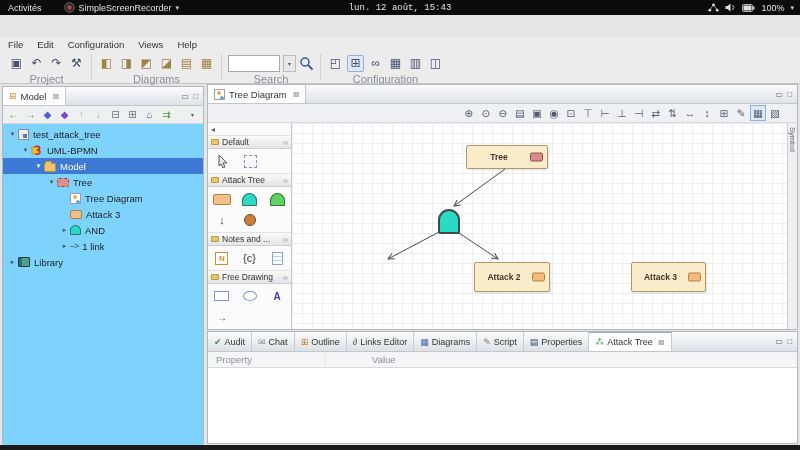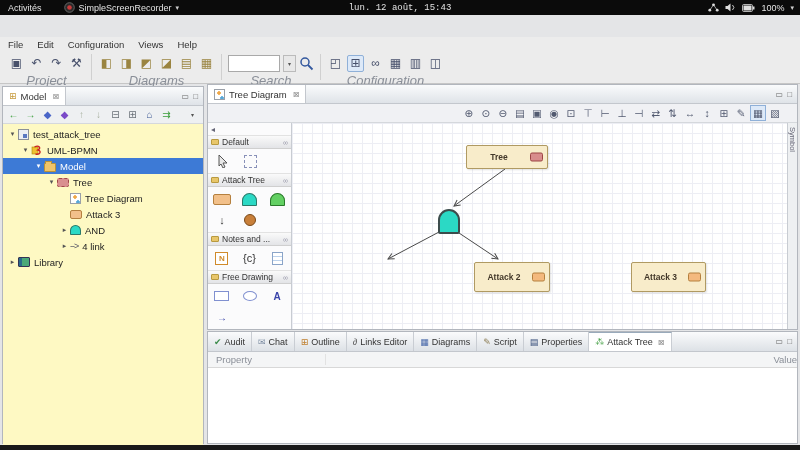--- a/index.html
+++ b/index.html
@@ -22,21 +22,21 @@
   .titlebar .wclose { position:absolute; right:10px; top:5px; font-size:11px; color:#777; cursor:pointer; }
   .menubar { position:absolute; top:37px; left:0; width:800px; height:14px; background:#ececec; display:flex;
     align-items:center; gap:14px; padding-left:8px; font-size:9.5px; color:#333; }
   .menubar span { cursor:pointer; }
 
   
   .toolbar { position:absolute; top:51px; left:0; width:800px; height:33px; background:#ececec;
     border-bottom:1px solid #c6c6c6; display:flex; align-items:flex-start; padding:1px 4px 0 4px; }
   .tgroup { display:flex; flex-direction:column; align-items:center; padding:0 4px; }
   .tgroup .ticons { display:flex; align-items:center; gap:3px; height:22px; }
-  .tgroup .glabel { font-size:13px; color:#8a8f98; margin-top:-1px;font-style:italic; }
+  .tgroup .glabel { font-size:11px; color:#8a8f98; margin-top:-1px; }
   .tsep { width:1px; height:26px; background:#d0d0d0; margin:2px 2px 0 2px; }
   .tbtn { min-width:17px; height:17px; display:flex; align-items:center; justify-content:center;
     font-size:12px; color:#47506b; cursor:pointer; border:1px solid transparent; border-radius:2px; }
   .tbtn.gold { color:#9a8440; }
   .tbtn.sel { border-color:#8fb0d8; background:#dde9f8; }
   .search-input { width:52px; height:17px; border:1px solid #a9a9a9; background:#fff; font-size:9px; padding:0 3px; }
   .mini-drop { width:13px; height:17px; border:1px solid #bbb; background:#e8e8e8; font-size:6px; color:#555;
     display:flex; align-items:center; justify-content:center; cursor:pointer; }
   .wb-group { margin-left:auto; }
   .wb-btn { display:flex; align-items:center; gap:4px; border:1px solid #b8b8b8; background:#fff;
@@ -57,21 +57,21 @@
 
   
   #model-panel { left:2px; top:86px; width:202px; height:358px; }
   .navbar { height:18px; display:flex; align-items:center; gap:2px; padding:0 3px; background:#eef0f2;
     border-bottom:1px solid #d5d8dc; }
   .nbtn { width:15px; height:15px; display:flex; align-items:center; justify-content:center; font-size:10px;
     cursor:pointer; }
   .nbtn.green { color:#3a9d3a; } .nbtn.blue { color:#4a66c8; } .nbtn.purple { color:#7a4ac8; }
   .nbtn.tan { color:#a8b0a0; } .nbtn.gray { color:#6a7078; } .nbtn.navy { color:#33508e; }
   .nbtn.chev { margin-left:auto; font-size:6px; color:#555; }
-  .treeview { background:#fef9c3; height:321px; overflow:hidden; padding-top:2px; }
+  .treeview { background:#7dd3fc; height:321px; overflow:hidden; padding-top:2px; }
   .trow { height:16px; display:flex; align-items:center; font-size:9.5px; color:#222; cursor:pointer; }
   .trow.sel { background:#3d7ad6; color:#fff; }
   .trow.sel .tarrow { color:#fff; }
   .tarrow { width:11px; text-align:center; font-size:7px; color:#555; flex:none; }
   .tlabel { margin-left:4px; white-space:nowrap; }
   .ticn { flex:none; display:inline-block; }
   .i-project { width:11px; height:11px; background:#eceef2; border:1px solid #8a8f98; position:relative; }
   .i-project::after { content:""; position:absolute; right:1px; bottom:1px; width:4px; height:4px; background:#5a78c0; }
   .i-folder { width:12px; height:9px; background:#f0c46a; border:1px solid #b8923a; border-radius:1px; position:relative; margin-top:2px;}
   .i-folder::before { content:""; position:absolute; top:-3px; left:0; width:5px; height:2px; background:#f0c46a; border:1px solid #b8923a; border-bottom:none; }
@@ -136,21 +136,21 @@
   #bottom-panel { left:207px; top:331px; width:591px; height:113px; background:#fff; }
   .btabbar { height:20px; background:linear-gradient(#fafbfc,#dde1e6); border-bottom:1px solid #c3c7cd;
     display:flex; align-items:stretch; }
   .btab { display:flex; align-items:center; gap:3px; padding:0 6px; font-size:9px; color:#333;
     border-right:1px solid #c9cdd3; cursor:pointer; white-space:nowrap; }
   .btab.active { background:#fff; border-top:1px solid #9ab; }
   .bticn { font-size:9px; }
   .bt0{color:#3a8a4a}.bt1{color:#7a8aa0}.bt2{color:#c08030}.bt3{color:#555}
   .bt4{color:#4a6aaa}.bt5{color:#8a7a50}.bt6{color:#334a77}.bt7{color:#3a9a3a}
   .colhdr { height:16px; background:#f4f5f6; border-bottom:1px solid #d8d8d8; display:flex; align-items:center;
-    font-size:9.5px; color:#8a8f98;justify-content:space-between; }
+    font-size:9.5px; color:#8a8f98; }
   .colhdr .c1 { width:118px; padding-left:8px; border-right:1px solid #e2e2e2; }
   .colhdr .c2 { padding-left:6px;margin-left:40px; }
   .tbody { height:75px; background:#fff; }
 
   .bottom-strip { position:absolute; left:0; top:445px; width:800px; height:5px; background:#191919; }
 </style>
 </head>
 <body>
 
 <div id="app">
@@ -304,21 +304,21 @@
         <span class="tlabel">Attack 3</span>
       </div>
       <div class="trow" style="padding-left:56px">
         <span class="tarrow">▸</span>
         <span class="ticn i-and"></span>
         <span class="tlabel">AND</span>
       </div>
       <div class="trow" style="padding-left:56px">
         <span class="tarrow">▸</span>
         <span class="ticn i-linkarrow">--&gt;</span>
-        <span class="tlabel">4 link</span>
+        <span class="tlabel">1 link</span>
       </div>
       <div class="trow" style="padding-left:4px">
         <span class="tarrow">▸</span>
         <span class="ticn i-library"></span>
         <span class="tlabel">Library</span>
       </div>
     </div>
   </div>
 
   <div id="diagram-panel" class="panel">

